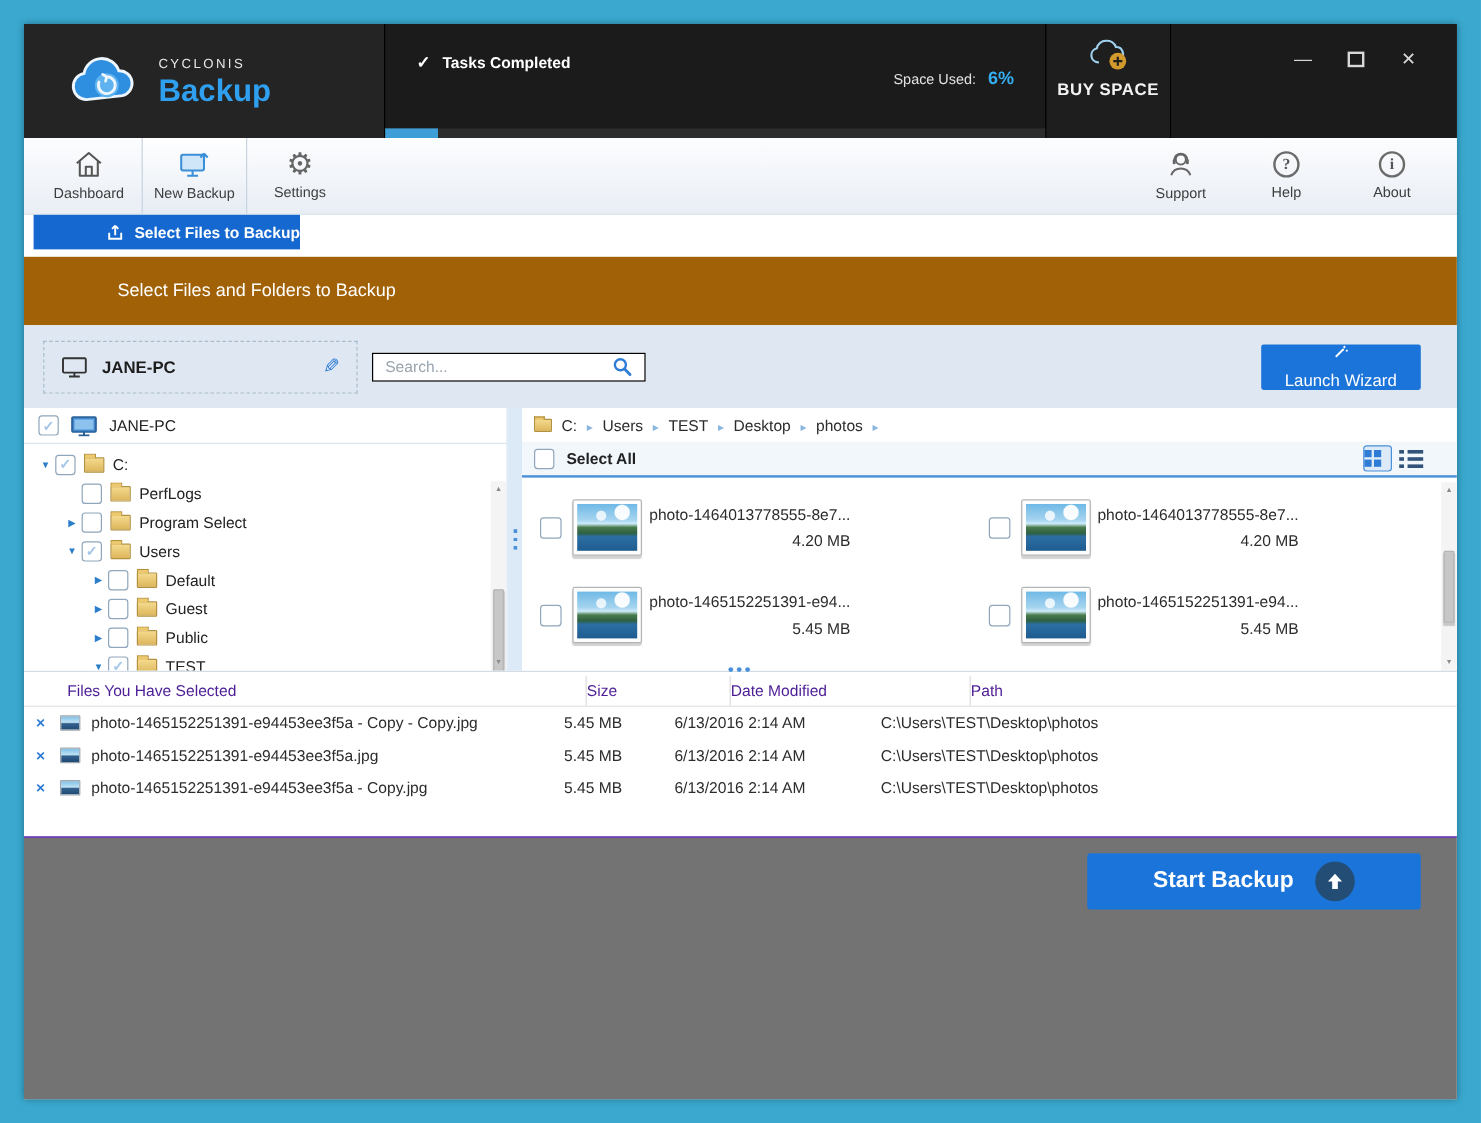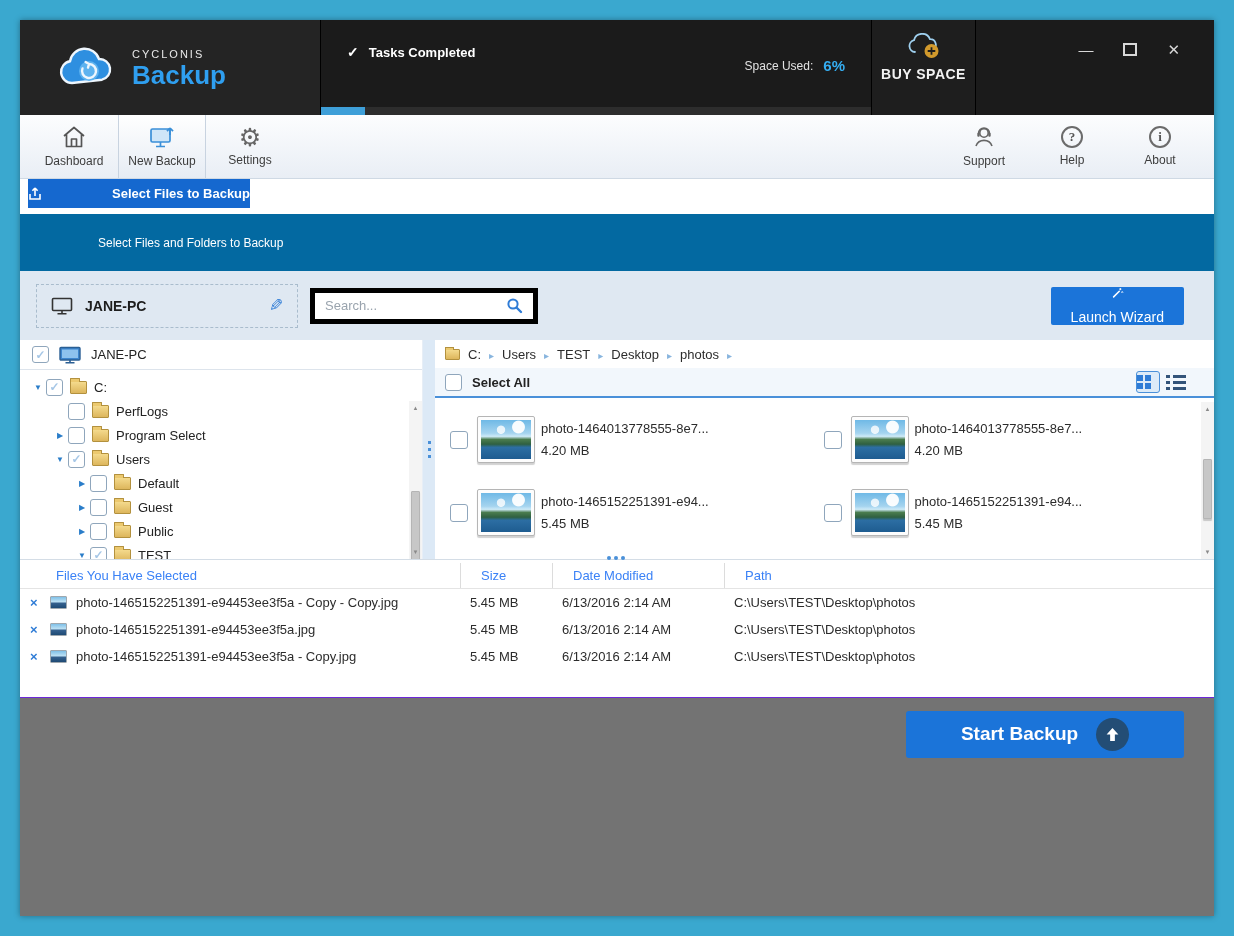--- a/index.html
+++ b/index.html
@@ -33,30 +33,30 @@
   
   .nav { height:64px; flex:0 0 auto; display:flex; align-items:stretch; background:linear-gradient(#fcfdfe,#e9eef5); border-bottom:1px solid #cfd9e4; padding:0 10px; }
   .nav-item { width:88px; display:flex; flex-direction:column; align-items:center; justify-content:center; gap:5px; font-size:12px; color:#3d3d3d; cursor:pointer; }
   .nav-item.active { background:linear-gradient(#ffffff,#e6ecf4); border-left:1px solid #c8d3e0; border-right:1px solid #c8d3e0; }
   .nav-sp { flex:1; }
   .circ-ic { width:22px; height:22px; border:2px solid #6b6b6b; border-radius:50%; display:flex; align-items:center; justify-content:center; font-size:13px; font-weight:bold; color:#555; font-family:"Liberation Serif", serif; }
   .gear { font-size:25px; color:#666; line-height:22px; }
 
   
   .subtab-row { height:29px; flex:0 0 auto; background:#fff; display:flex; }
-  .subtab { margin-left:8px; width:222px; background:#1568cf; color:#fff; font-size:13px; font-weight:bold; display:flex; align-items:center; justify-content:space-between; gap:9px; cursor:pointer; }
+  .subtab { margin-left:8px; width:222px; background:#1568cf; color:#fff; font-size:13px; font-weight:bold; display:flex; align-items:center; justify-content:flex-end; gap:9px; cursor:pointer; }
   .gap-strip { height:6px; flex:0 0 auto; background:#fff; }
-  .banner { height:57px; flex:0 0 auto; background:#0369a1; color:#fff; font-size:12px; display:flex; align-items:center; padding-left:78px; }
+  .banner { height:57px; flex:0 0 auto; background:#a16207; color:#fff; font-size:15px; display:flex; align-items:center; padding-left:78px; }
 
   
   .toolbar { height:69px; flex:0 0 auto; background:#dfe8f2; display:flex; align-items:center; padding:0 16px; gap:12px; }
   .pcbox { width:262px; height:44px; border:1px dashed #a9bccd; display:flex; align-items:center; padding:0 14px; gap:12px; cursor:pointer; }
   .pcname { font-weight:bold; font-size:14px; color:#1d1d1d; }
   .pencil { margin-left:auto; color:#2f7cd6; font-size:17px; transform:scaleX(-1); cursor:pointer; }
-  .search { width:228px; height:36px; background:#fff; border:5px solid #000000; display:flex; align-items:center; padding:0 10px; }
+  .search { width:228px; height:24px; background:#fff; border:1px solid #000000; display:flex; align-items:center; padding:0 10px; }
   .search input { flex:1; border:none; outline:none; font-size:13px; color:#444; font-family:"Liberation Sans",sans-serif; background:transparent; }
   .search input::placeholder { color:#9aa4ae; }
   .wizardbtn { margin-left:auto; margin-right:14px; height:38px; padding:0 20px; background:#1b74d9; color:#fff; font-size:14px; display:flex; align-items:center; gap:10px; border-radius:2px; cursor:pointer;flex-direction:column; }
 
   
   .main { flex:1; display:flex; min-height:0; background:#fff; }
   .tree-panel { width:402px; flex:0 0 auto; display:flex; flex-direction:column; position:relative; }
   .rootrow { height:30px; flex:0 0 auto; display:flex; align-items:center; padding-left:12px; gap:9px; border-bottom:1px solid #dde4ec; }
   .rootlabel { font-size:13px; color:#222; }
   .treelist { flex:1; padding-top:5px; position:relative; overflow:hidden; }
@@ -86,38 +86,38 @@
   .bseg::after { content:"▸"; color:#88b5de; margin:0 8px; font-size:10px; }
   .selallrow { height:30px; flex:0 0 auto; background:#f2f7fc; display:flex; align-items:center; padding:0 10px; border-bottom:2px solid #4a90d9;font-weight:bold; }
   .selall-label { font-size:13px; color:#222; margin-left:10px; }
   .viewtoggles { margin-left:auto; display:flex; align-items:center; gap:6px; margin-right:18px; }
   .gridview { width:24px; height:22px; border:1px solid #4a90d9; border-radius:3px; background:#ddebf8; display:flex; align-items:center; justify-content:center; cursor:pointer; }
   .gridview .gsq { width:6px; height:6px; background:#2f7cd6; box-shadow:8px 0 0 #2f7cd6, 0 8px 0 #2f7cd6, 8px 8px 0 #2f7cd6; margin:-8px 8px 0 -8px; }
   .listview { width:20px; height:18px; position:relative; cursor:pointer; }
   .listview::before { content:""; position:absolute; left:0; top:2px; width:4px; height:3px; background:#33547a; box-shadow:0 6px 0 #33547a, 0 12px 0 #33547a; }
   .listview::after { content:""; position:absolute; left:7px; top:2px; width:13px; height:3px; background:#33547a; box-shadow:0 6px 0 #33547a, 0 12px 0 #33547a; }
   .grid { flex:1; display:grid; grid-template-columns:1fr 1fr; grid-auto-rows:73px; padding:5px 24px 0 8px; overflow:hidden; }
-  .gitem { display:flex; align-items:center; gap:6px; padding-left:4px; }
+  .gitem { display:flex; align-items:center; gap:6px; padding-left:4px;text-align:right; }
   .gcbwrap { flex:0 0 auto; display:flex; padding:3px; }
   .gcb { width:18px; height:18px; border:1px solid #8fa6bc; border-radius:3px; background:#fff; display:flex; align-items:center; justify-content:center; font-size:13px; font-weight:bold; color:transparent; }
   .thumb { width:58px; height:47px; flex:0 0 auto; background:#fdfdfd; border:1px solid #b5b5b5; border-radius:2px; box-shadow:0 2px 1px rgba(0,0,0,.18); padding:3px; }
   .timg { display:block; width:100%; height:100%; background:
       radial-gradient(circle at 75% 18%, rgba(255,255,255,.95) 0 12%, transparent 14%),
       radial-gradient(circle at 40% 25%, rgba(255,255,255,.8) 0 9%, transparent 11%),
       linear-gradient(180deg,#6fb9e6 0%,#a5d4ef 34%,#cdeaf8 42%,#4a7c4e 50%,#2f6040 62%,#2c6ea3 70%,#1e5c90 100%); }
   .gtext { display:flex; flex-direction:column; gap:7px; min-width:0; }
   .gname { font-size:13px; color:#2c2c2c; white-space:nowrap; }
   .gsize { font-size:13px; color:#2c2c2c; }
   .files-scroll { right:0; top:62px; bottom:0; }
 
   
   .btable { height:138px; flex:0 0 auto; border-top:1px solid #d4dde6; position:relative; padding-top:3px; background:#fff; }
   .hdots { position:absolute; top:-4px; left:50%; margin-left:-10px; width:4px; height:4px; border-radius:50%; background:#4a90d9; box-shadow:7px 0 0 #4a90d9, 14px 0 0 #4a90d9; }
-  .thead { height:26px; display:grid; grid-template-columns:440px 92px 172px 1fr; align-items:center; font-size:13px; color:#3b82f6; border-bottom:1px solid #e4e4e4; }
-  .thead .hc { padding-left:20px; height:100%; display:flex; align-items:center; }
+  .thead { height:26px; display:grid; grid-template-columns:440px 92px 172px 1fr; align-items:center; font-size:13px; color:#4c1d95; border-bottom:1px solid #e4e4e4;gap:28px; }
+  .thead .hc { padding-left:0; height:100%; display:flex; align-items:center; }
   .thead .hc:first-child { padding-left:36px; }
   .thead .hc + .hc { border-left:1px solid #dcdcdc; }
   .srow { height:27px; display:grid; grid-template-columns:20px 26px 394px 92px 172px 1fr; align-items:center; font-size:13px; color:#2c2c2c; padding-left:10px; }
   .sx { color:#2f7cd6; font-weight:bold; font-size:13px; cursor:pointer; }
   .simg { width:17px; height:13px; border:1px solid #9fa8af; border-radius:1px; background:linear-gradient(180deg,#7fc0e8 0%,#bfe2f4 45%,#35618f 55%,#1e4a74 100%); }
   .sname,.spath { white-space:nowrap; overflow:hidden; }
   .srow:first-of-type { margin-top:6px; }
 
   
   .footer { flex:1; background:#737373; border-top:1px solid #6d28d9; position:relative; }

